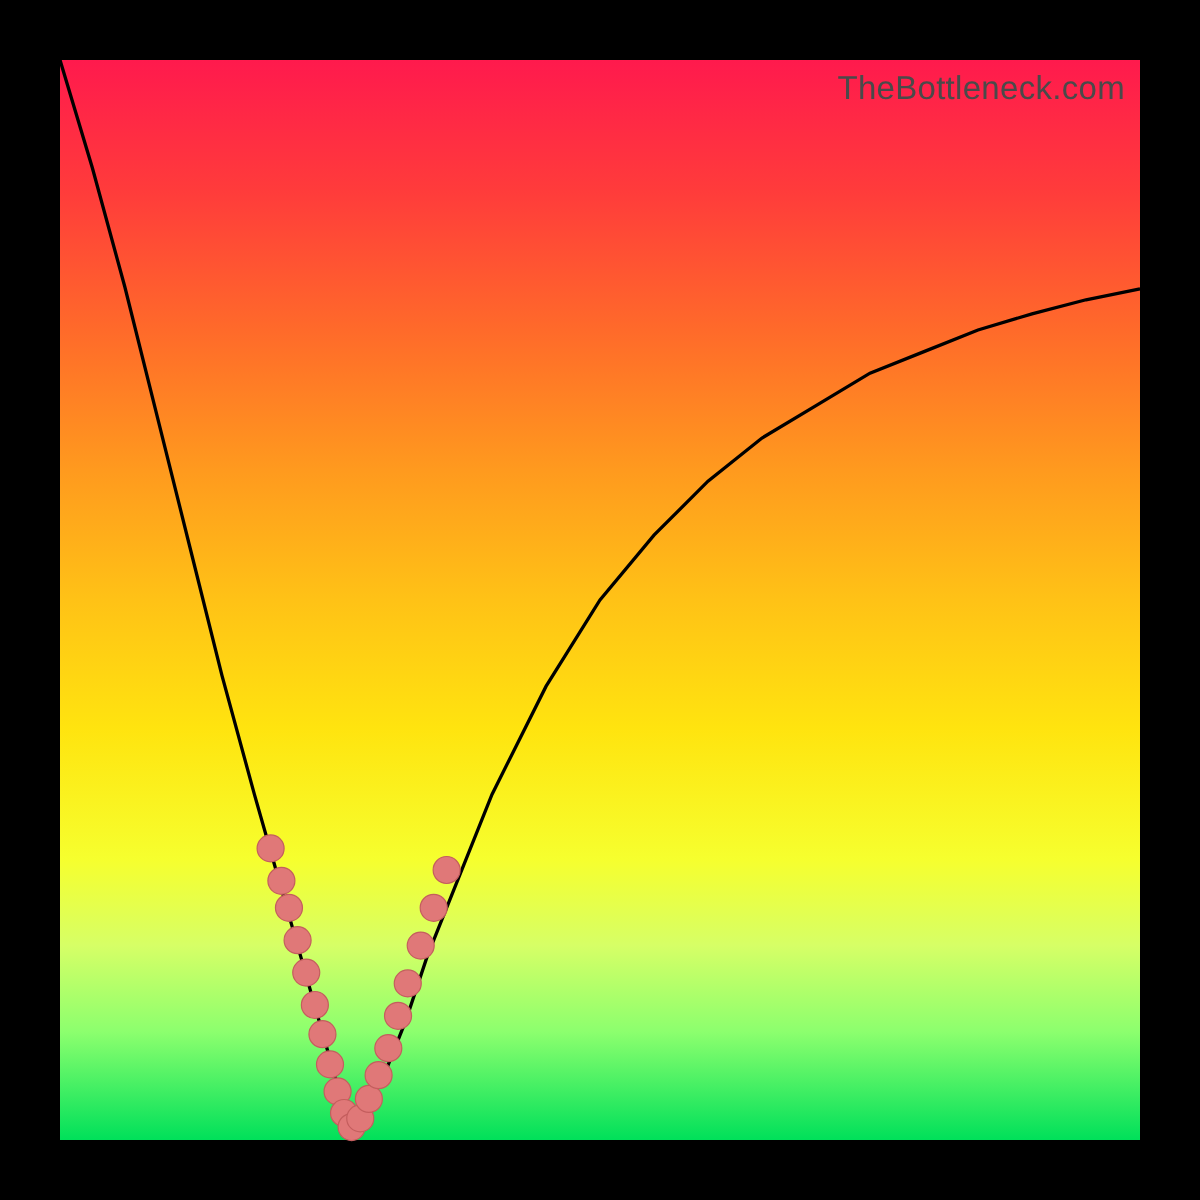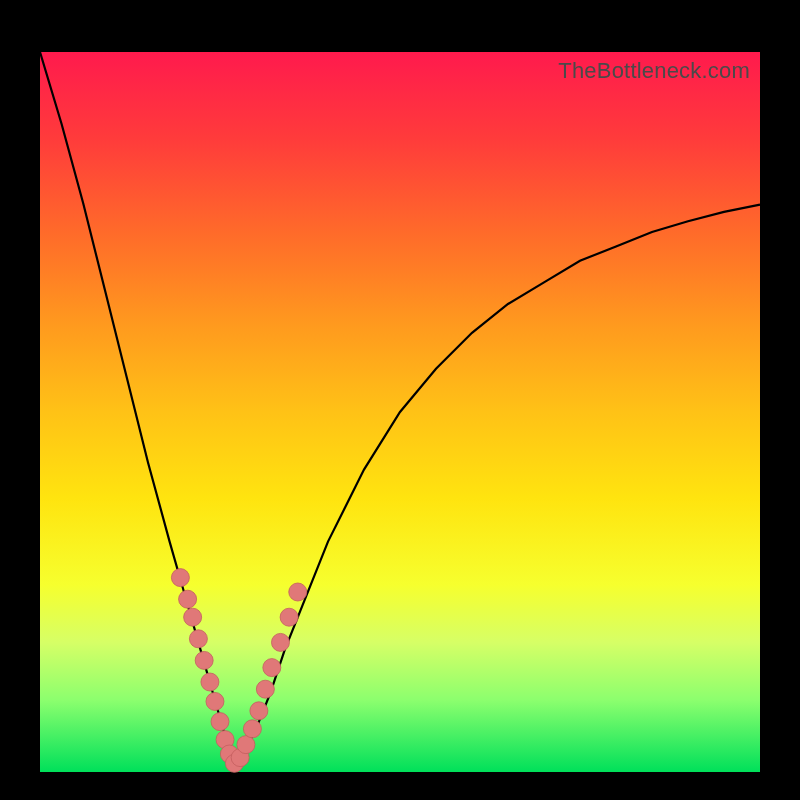--- a/index.html
+++ b/index.html
@@ -13,21 +13,21 @@
   }
   .container {
     position: relative;
     width: 800px;
     height: 800px;
     background: #000;
   }
   .plot-area {
     position: absolute;
     left: 40px;
-    top: 52px;
+    top: 40px;
     width: 720px;
     height: 720px;
     background: linear-gradient(to bottom,
       #ff1a4d 0%,
       #ff3b3b 12%,
       #ff6a2a 25%,
       #ff9a1e 38%,
       #ffc216 50%,
       #ffe40f 62%,
       #f6ff2e 74%,

